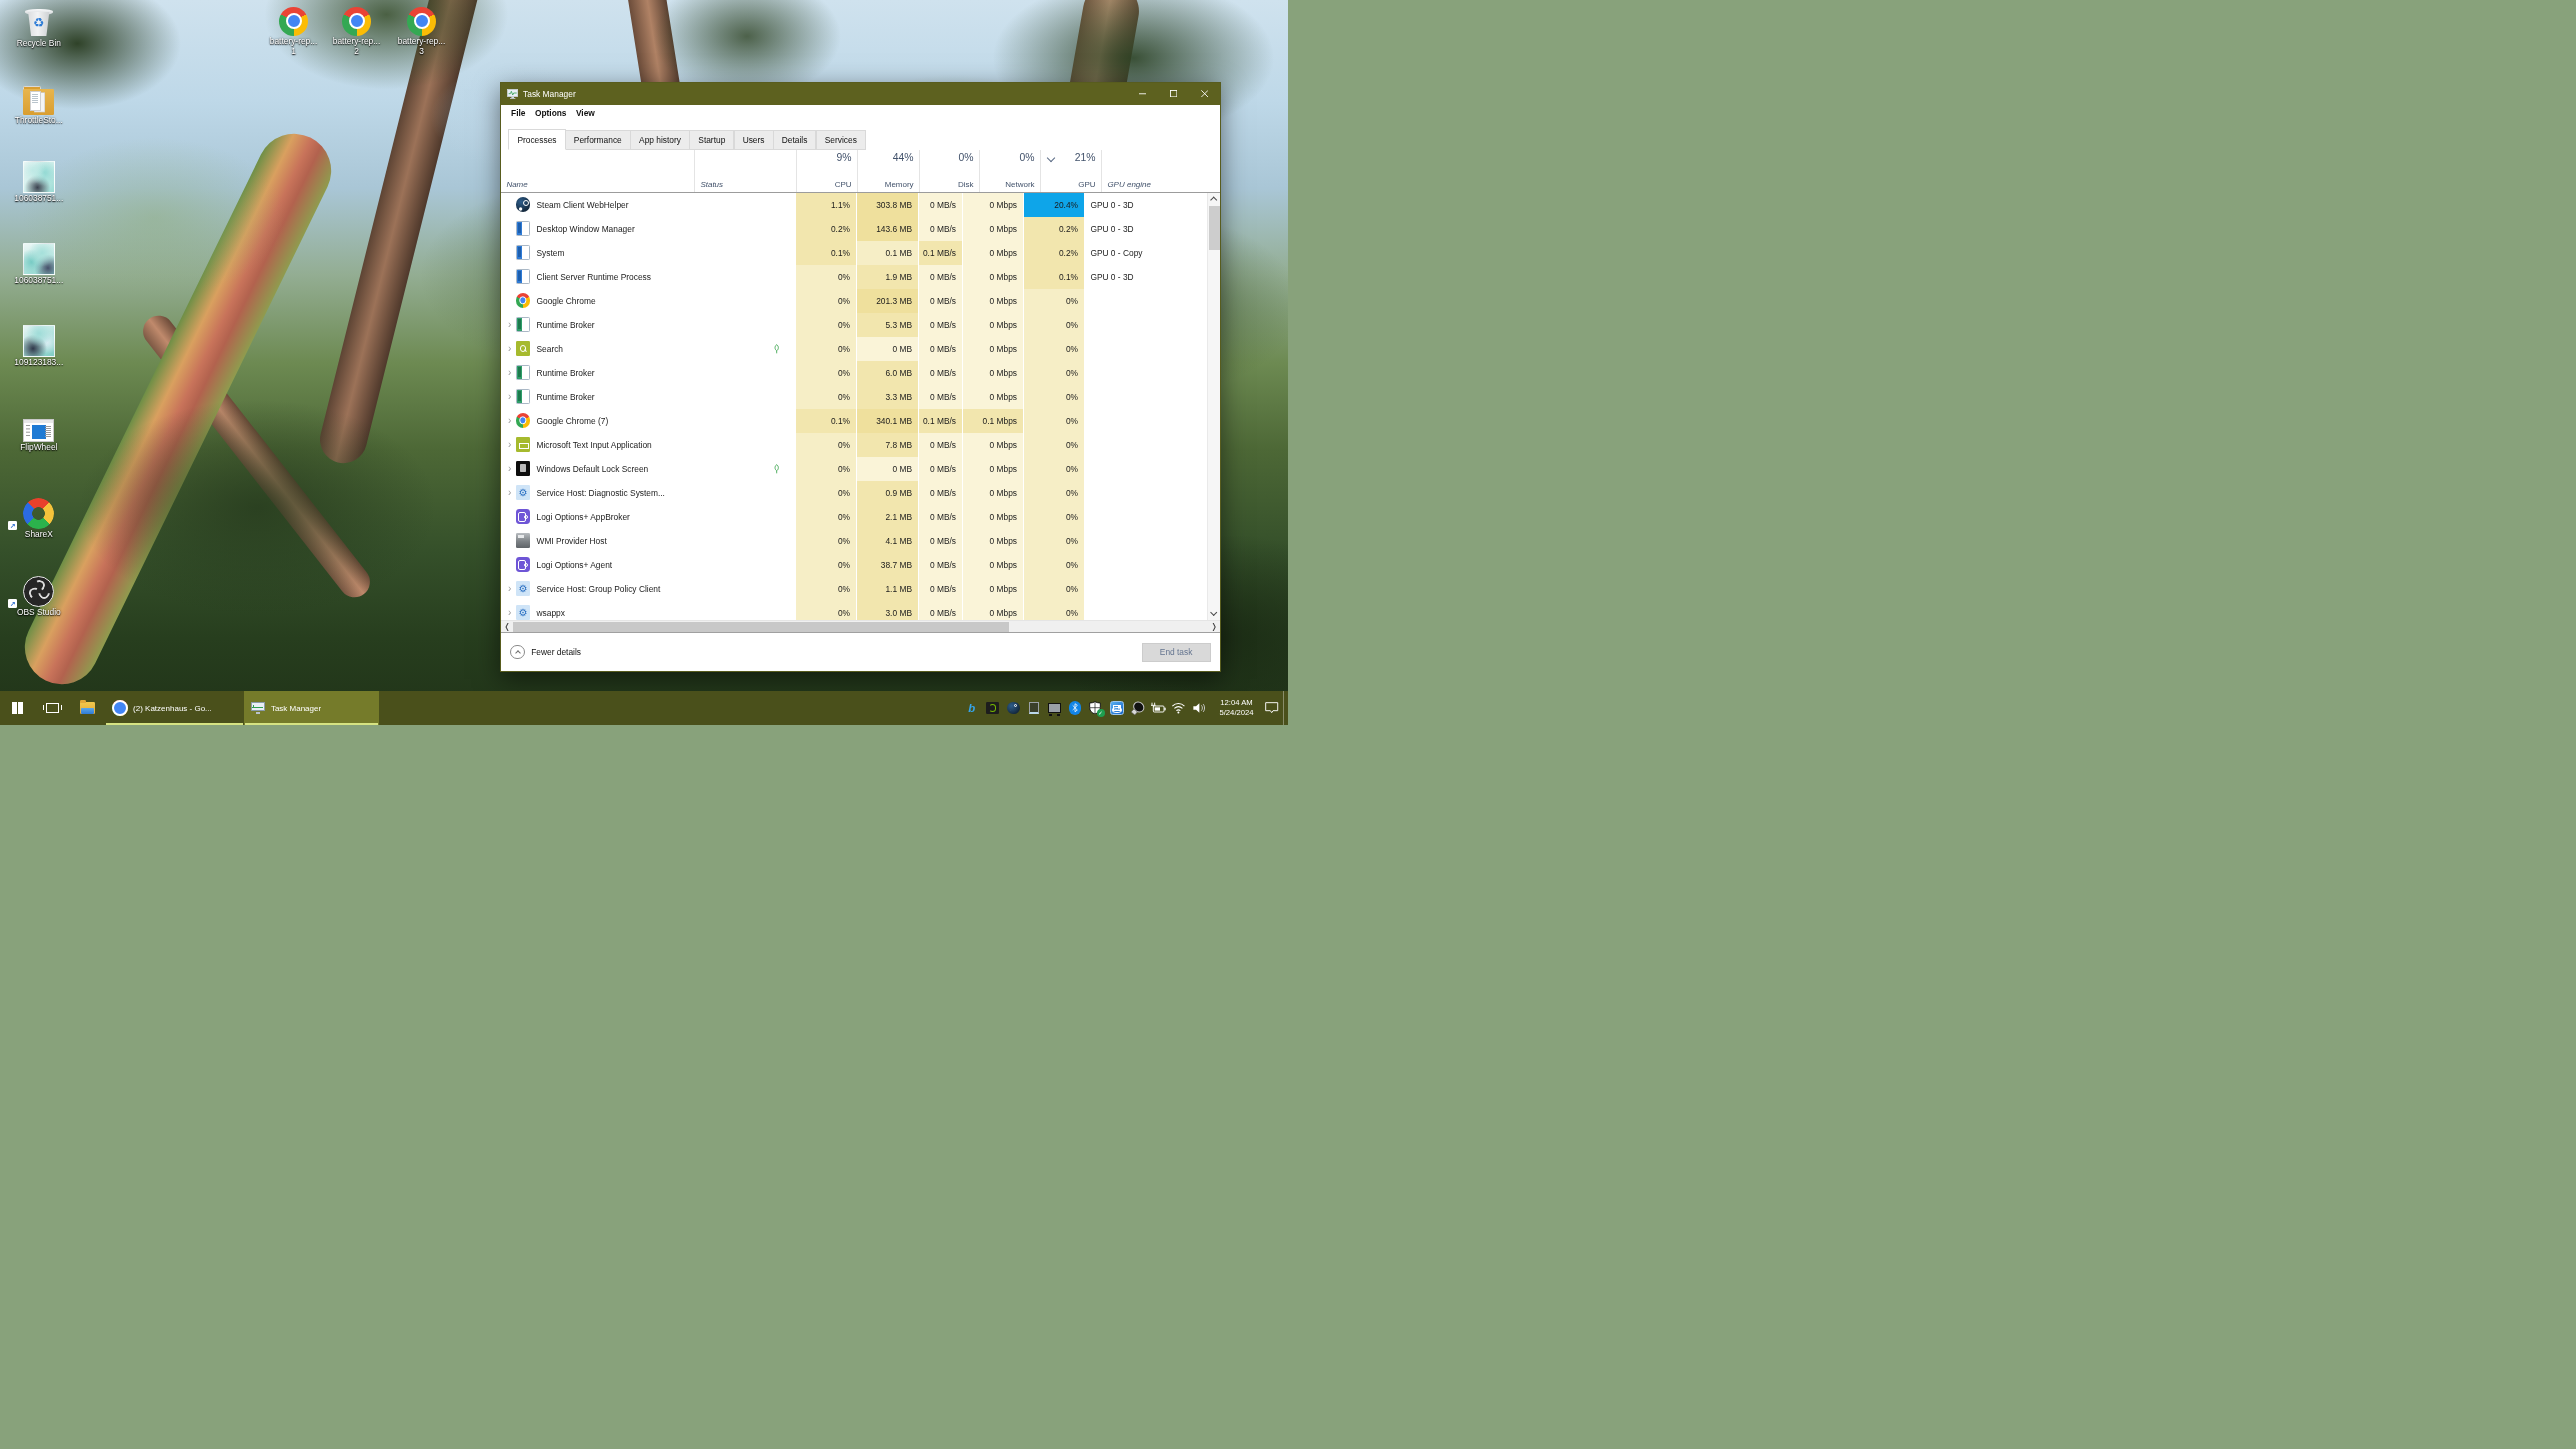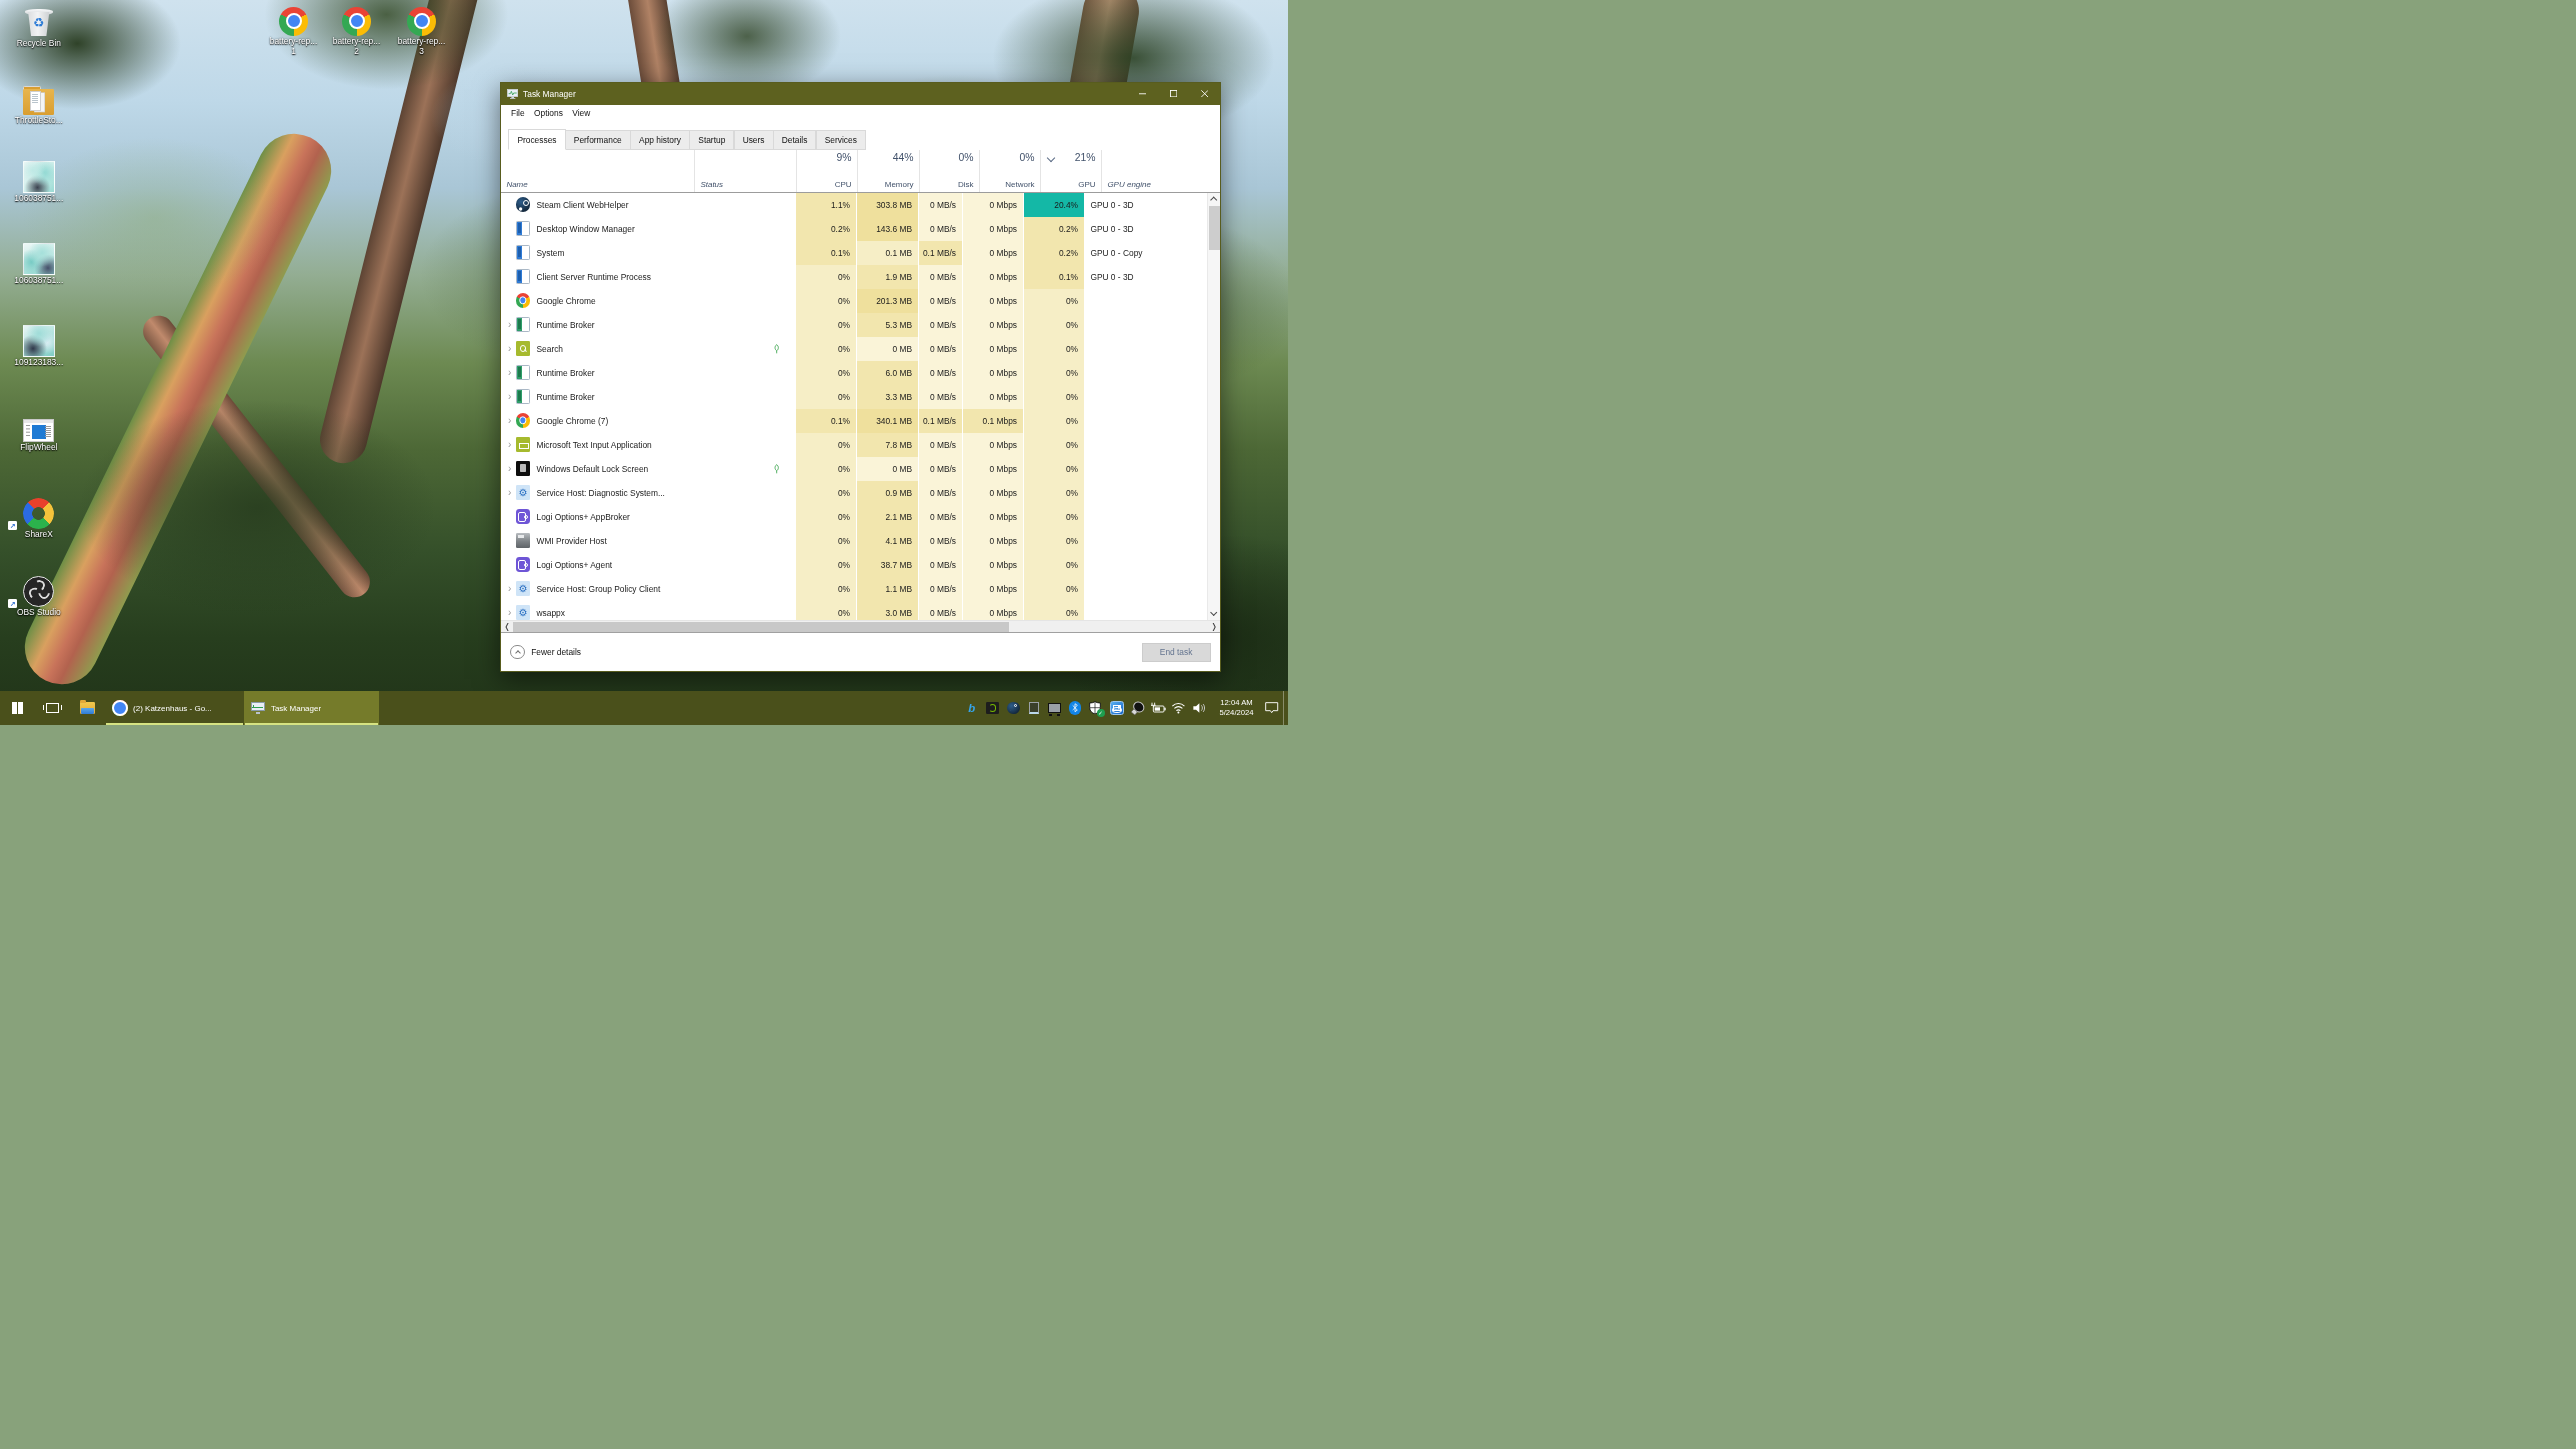--- a/index.html
+++ b/index.html
@@ -81,41 +81,41 @@
   
   #tm-window { position:absolute; left:500px; top:82px; width:721px; height:590px;
     background:#fff; border:0.7px solid #585c1e; box-shadow:0 6.7px 24px rgba(0,0,0,.5); display:flex; flex-direction:column; }
   #tm-titlebar { height:21.5px; background:#5d611f; display:flex; align-items:center; flex:none; }
   #tm-titlebar .app-ico { width:11.4px; height:10px; margin:0 4.7px 0 6px; }
   #tm-titlebar .t { color:#fff; font-size:8.4px; }
   #tm-caption { margin-left:auto; display:flex; height:100%; }
   .cap-btn { width:31px; height:100%; display:flex; align-items:center; justify-content:center; }
   .cap-btn svg { display:block; }
   #tm-menubar { height:17px; background:#fff; display:flex; align-items:center; padding-left:5.4px; flex:none; }
-  #tm-menubar .mi { font-size:8.4px; color:#111; padding:0 4.7px; }
+  #tm-menubar .mi { font-size:8.4px; color:#111; padding:0 4.7px;font-weight:bold; }
   #tm-tabs { height:28px; background:#fff; padding:6px 0 0 7.4px; display:flex; align-items:flex-end; flex:none; }
   .tab { font-size:8.4px; color:#111; padding:3.4px 8px 4px; background:#ececec; border:0.7px solid #d9d9d9; margin-right:-0.7px; }
   .tab.active { background:#fff; border-bottom-color:#fff; position:relative; z-index:2; padding-top:4.7px; }
   #tm-header { height:43px; flex:none; display:flex; position:relative; border-bottom:1.3px solid #9c9c9c; }
   .hc { display:flex; flex-direction:column; justify-content:space-between; padding:2.7px 5.4px 2.7px; border-left:0.7px solid #e4e4e4; }
   .hc:first-child { border-left:none; }
   .hc .pct { font-size:10.4px; color:#42526b; text-align:right; white-space:nowrap; }
   .hc .lab { font-size:8px; color:#42526b; text-align:right; }
   .hc.left .lab { text-align:left;font-style:italic; }
   .sortmark { position:absolute; width:6px; height:6px; border-right:1.1px solid #5a6a84; border-bottom:1.1px solid #5a6a84; transform:rotate(45deg); left:6.7px; top:5.4px; }
 
   #tm-body { flex:none; height:427px; display:flex; }
   #rows { width:706px; }
   .prow { height:24px; display:flex; align-items:stretch; font-size:8.4px; color:#1b1b1b; }
   .c-name { width:193px; display:flex; align-items:center; padding-left:4px; }
   .c-status { width:102px; display:flex; align-items:center; justify-content:flex-end; padding-right:16px; }
   .cell { display:flex; align-items:center; justify-content:flex-end; padding-right:6px; border-right:1.3px solid #fff; white-space:nowrap; }
   .c-cpu{width:61px;} .c-mem{width:62px;} .c-disk{width:44px;} .c-net{width:61px;} .c-gpu{width:61px;}
   .c-eng { width:107px; display:flex; align-items:center; padding-left:5.4px; }
-  .h-p{background:#faf4d8;} .h-lp{background:#f6eec6;} .h-l{background:#f2e6ae;} .h-m{background:#efe09d;} .h-h{background:#14b8a6;}
+  .h-p{background:#faf4d8;} .h-lp{background:#f6eec6;} .h-l{background:#f2e6ae;} .h-m{background:#efe09d;} .h-h{background:#0ea5e9;}
   .exp { width:9.4px; color:#9a9a9a; font-size:10px; line-height:1; margin-right:1.3px; text-align:center; flex:none; }
   .pi { width:14.8px; height:14.8px; margin-right:6px; flex:none; position:relative; border-radius:1.3px; }
   .pi-steam { border-radius:50%; background:radial-gradient(circle at 35% 32%, #2e5d8a, #14293e 72%); }
   .pi-steam::after { content:""; position:absolute; left:7.4px; top:2.7px; width:4px; height:4px; border:1px solid #fff; border-radius:50%;
     box-shadow:-5.4px 6px 0 -1.3px #fff; }
   .pi-win { background:linear-gradient(90deg,#2f7bd6 0 40%, #fff 40%); border:0.7px solid #aab8c6; }
   .pi-win::after { content:""; position:absolute; left:1.3px; top:1.3px; width:2.7px; height:10px; background:#1d5fae; }
   .pi-wing { background:linear-gradient(90deg,#2f9e6a 0 40%, #fff 40%); border:0.7px solid #aab8c6; }
   .pi-wing::after { content:""; position:absolute; left:1.3px; top:1.3px; width:2.7px; height:10px; background:#1d7a4e; }
   .pi-chrome { border-radius:50%; background:conic-gradient(from 300deg, #ea4335 0 120deg, #fbbc05 120deg 240deg, #34a853 240deg 360deg); }

